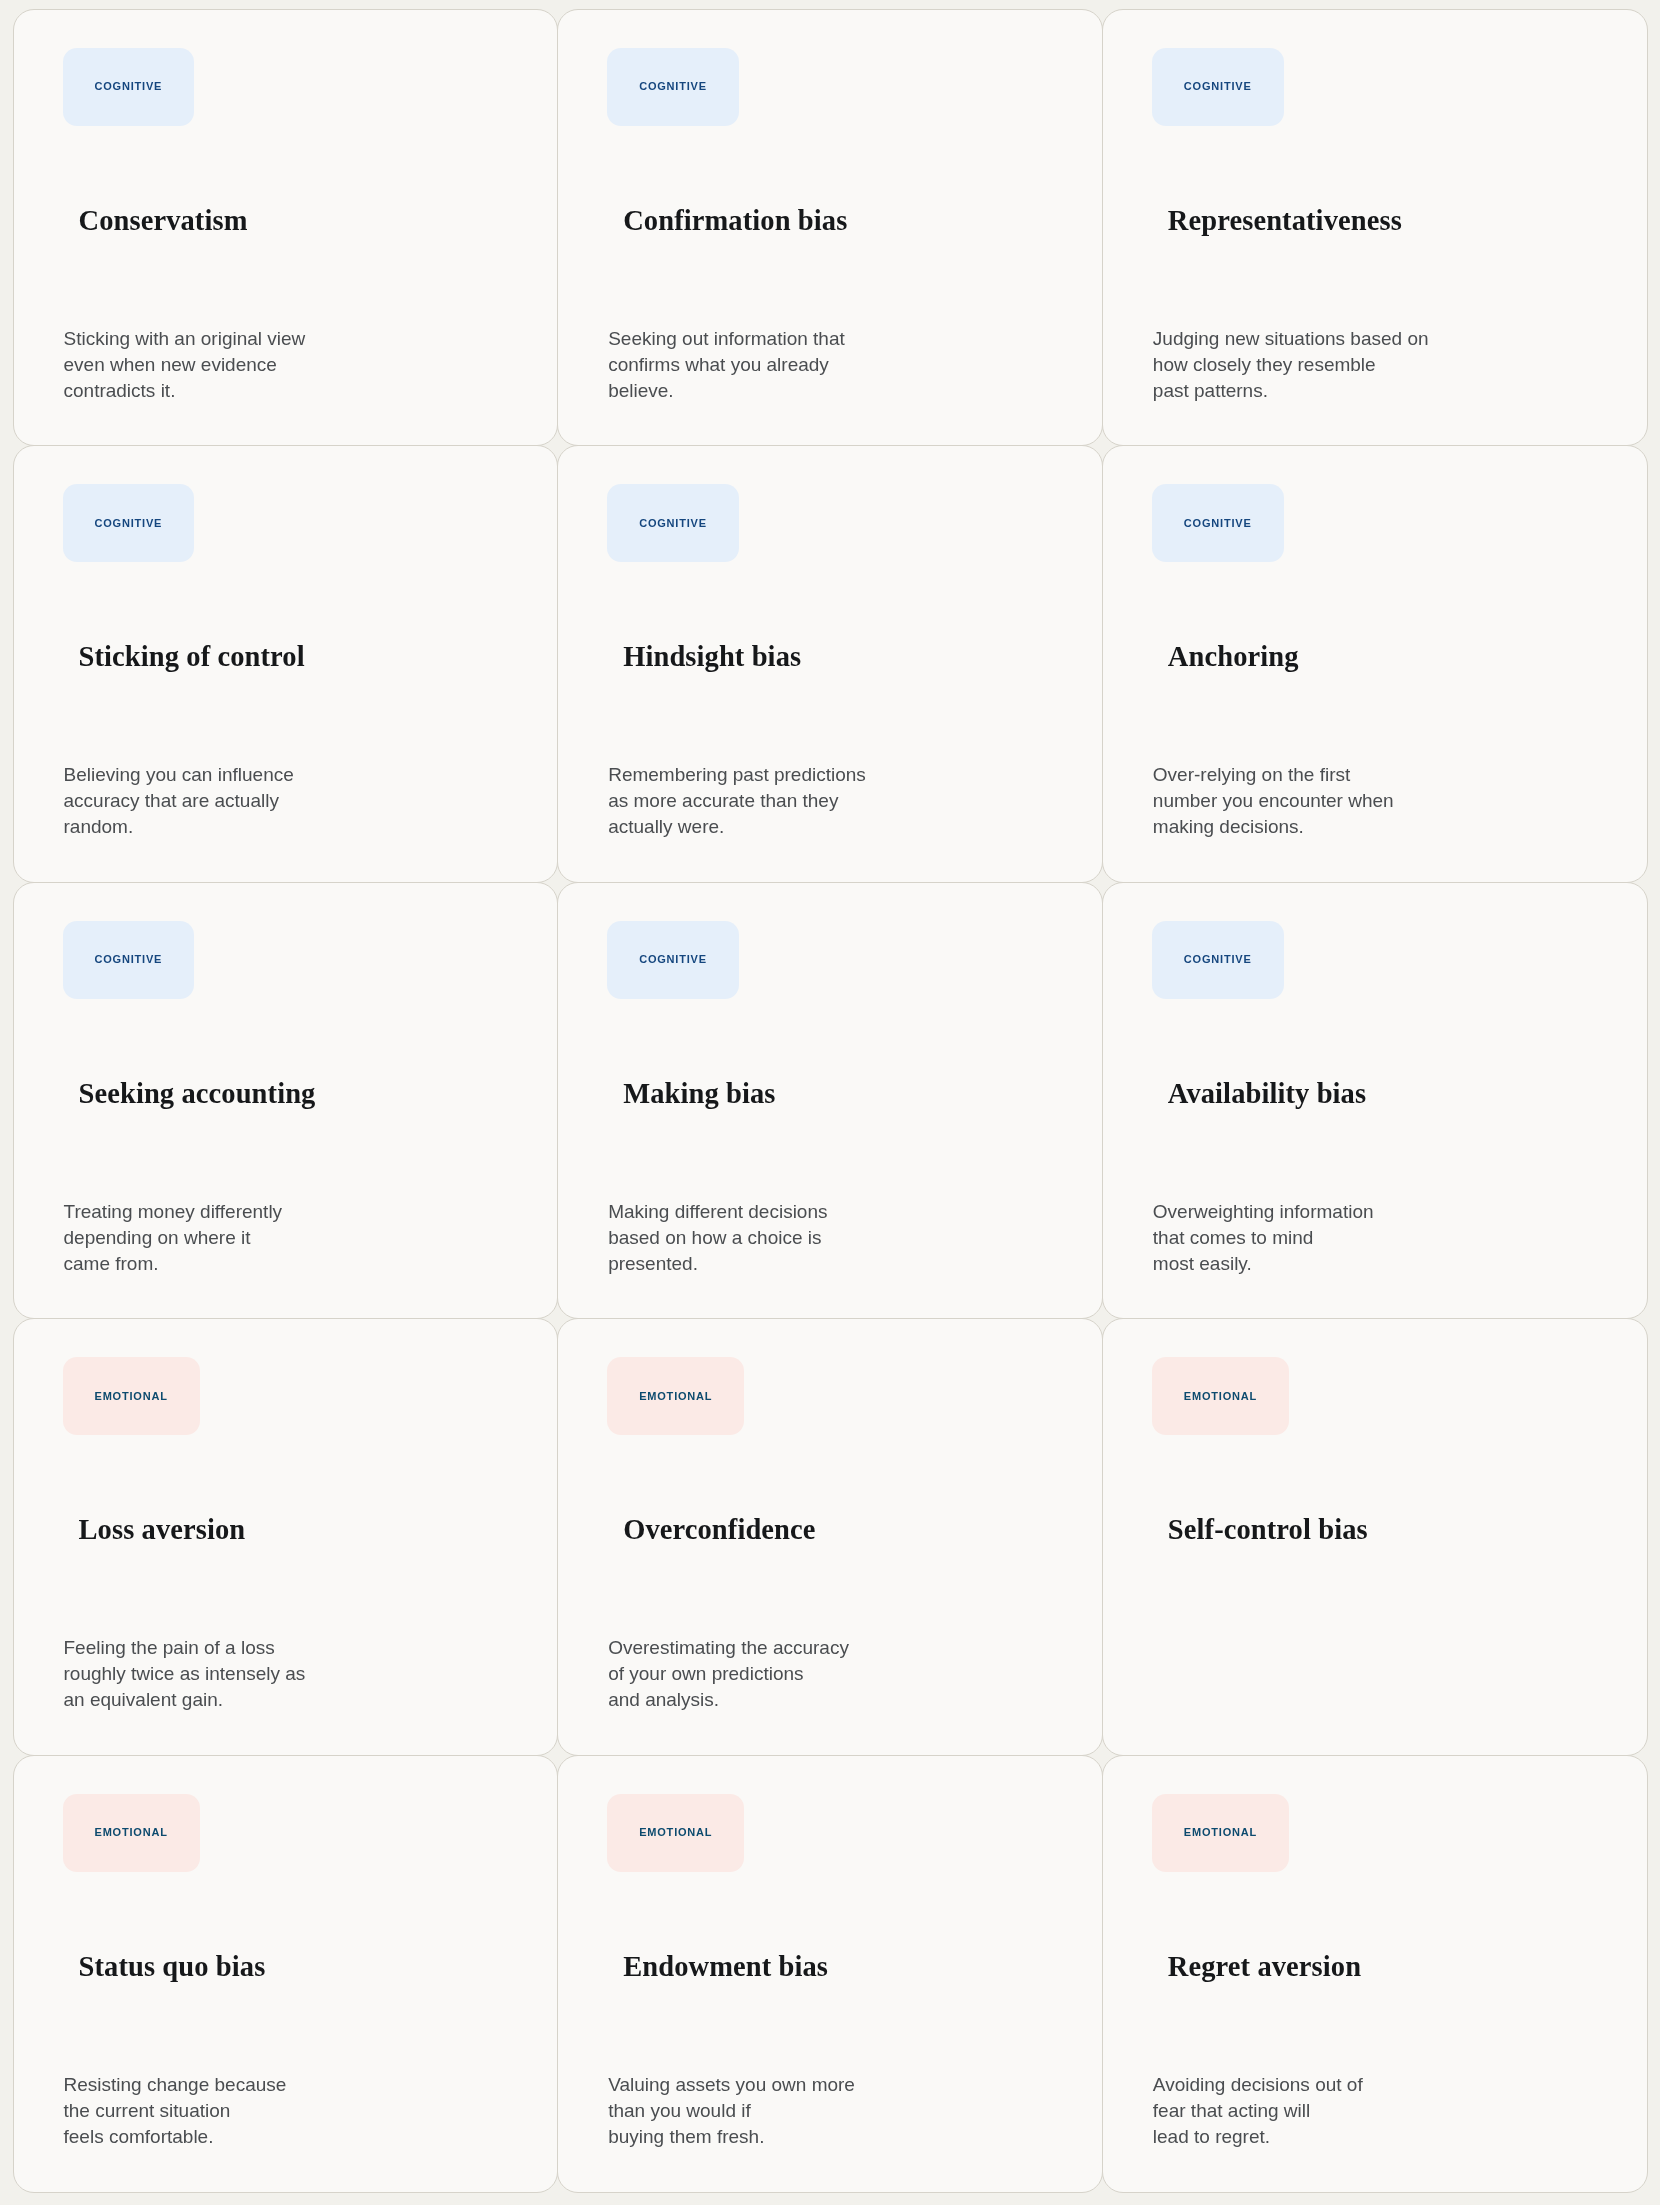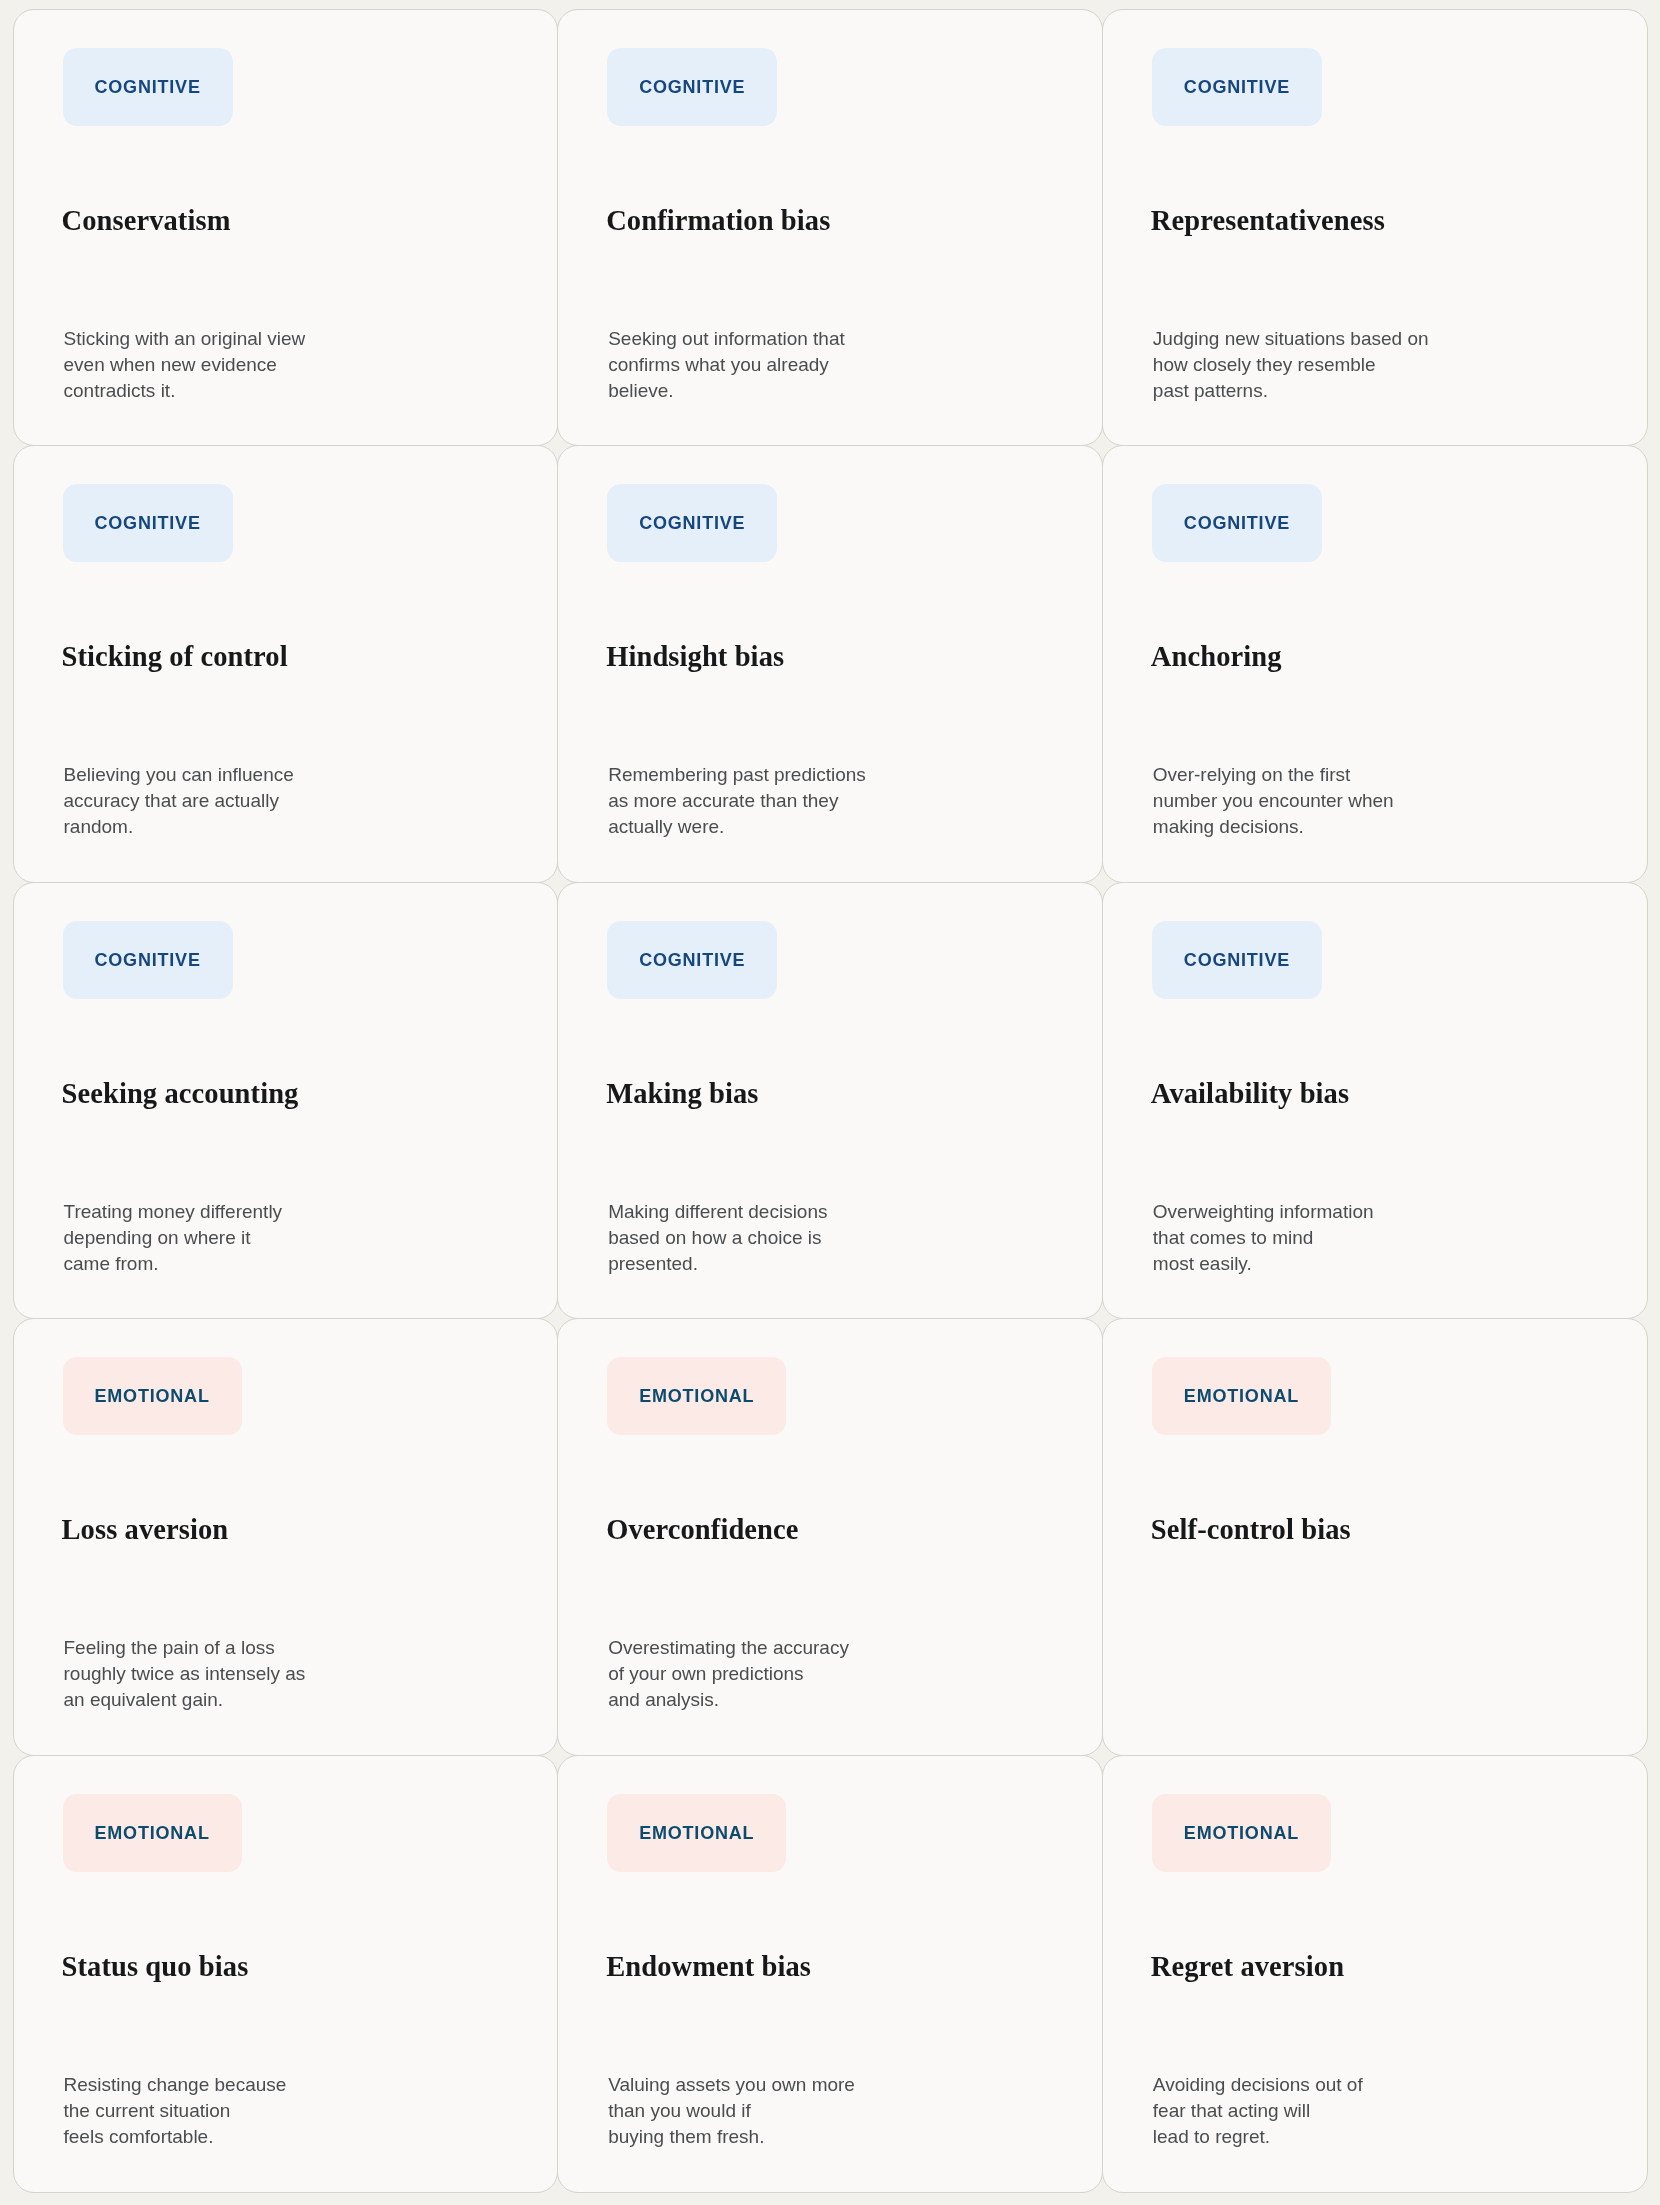--- a/index.html
+++ b/index.html
@@ -38,39 +38,39 @@
   }
 
   .card-badge {
     box-sizing: border-box;
     display: inline-flex;
     align-items: center;
     justify-content: center;
     height: 78px;
     padding: 0 32px;
     border-radius: 14px;
-    font-size: 18px;
+    font-size: 11px;
     font-weight: bold;
     letter-spacing: 0.8px;
     line-height: 1;
     white-space: nowrap;
   }
   .card-badge.cognitive {
     background: #e5effa;
     color: #15467e;
   }
   .card-badge.emotional {
     background: #fbeae6;
     color: #0c4a6e;
   }
 
   .card-title {
     margin: 0;
     position: absolute;
-    left: 48px;
+    left: 65px;
     top: 197px;
     font-family: "Liberation Serif", "DejaVu Serif", serif;
     font-weight: bold;
     font-size: 28.5px;
     line-height: 1;
     color: #16181a;
     letter-spacing: 0.1px;
   }
 
   .card-desc {

